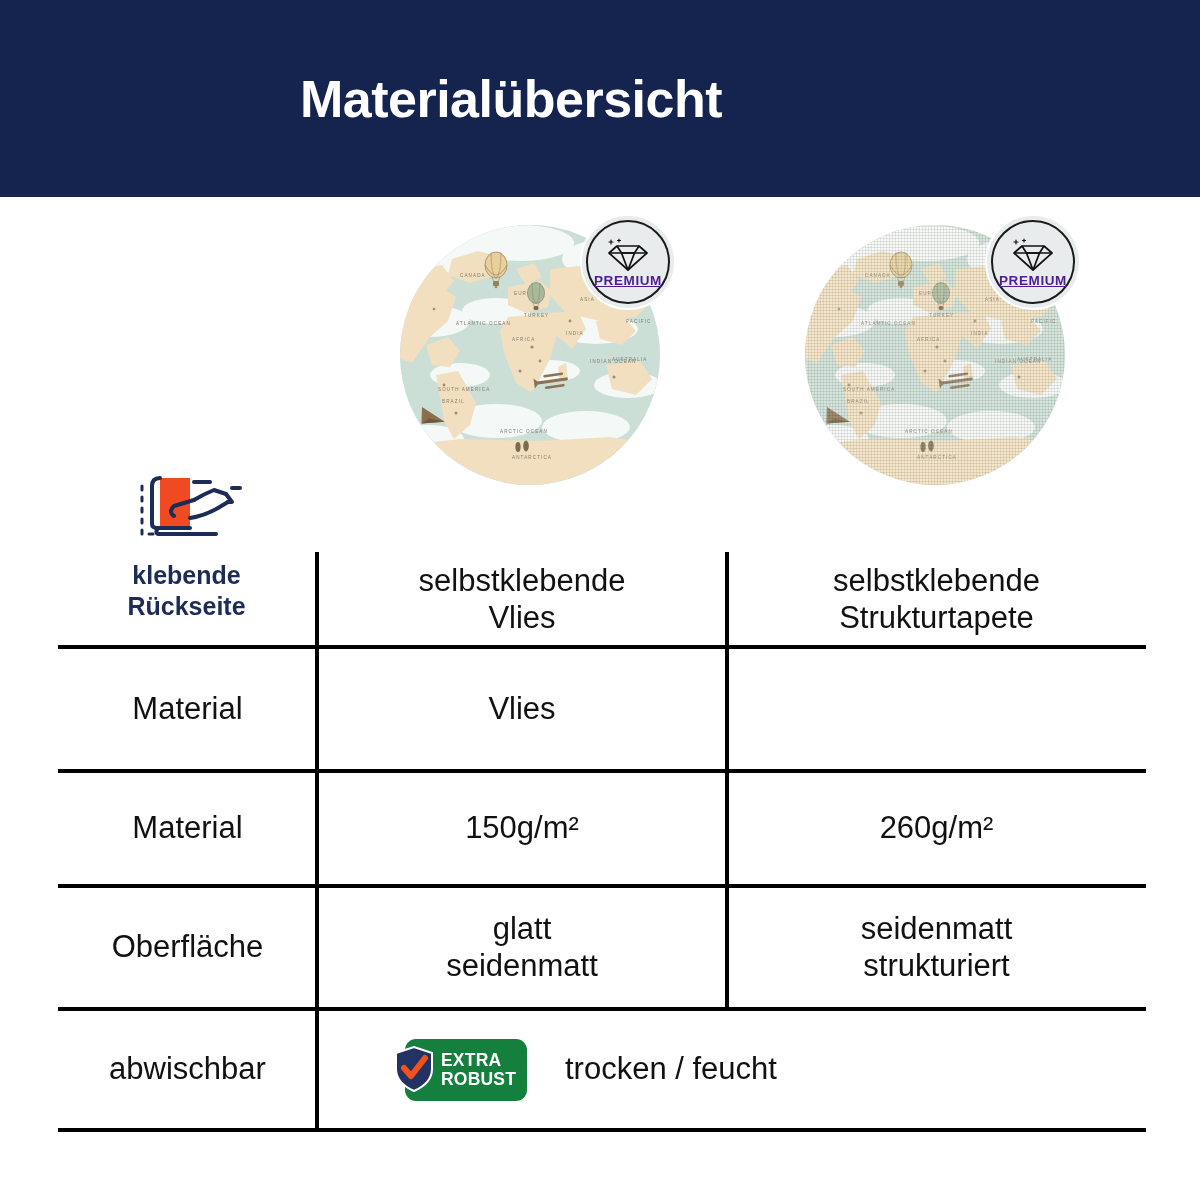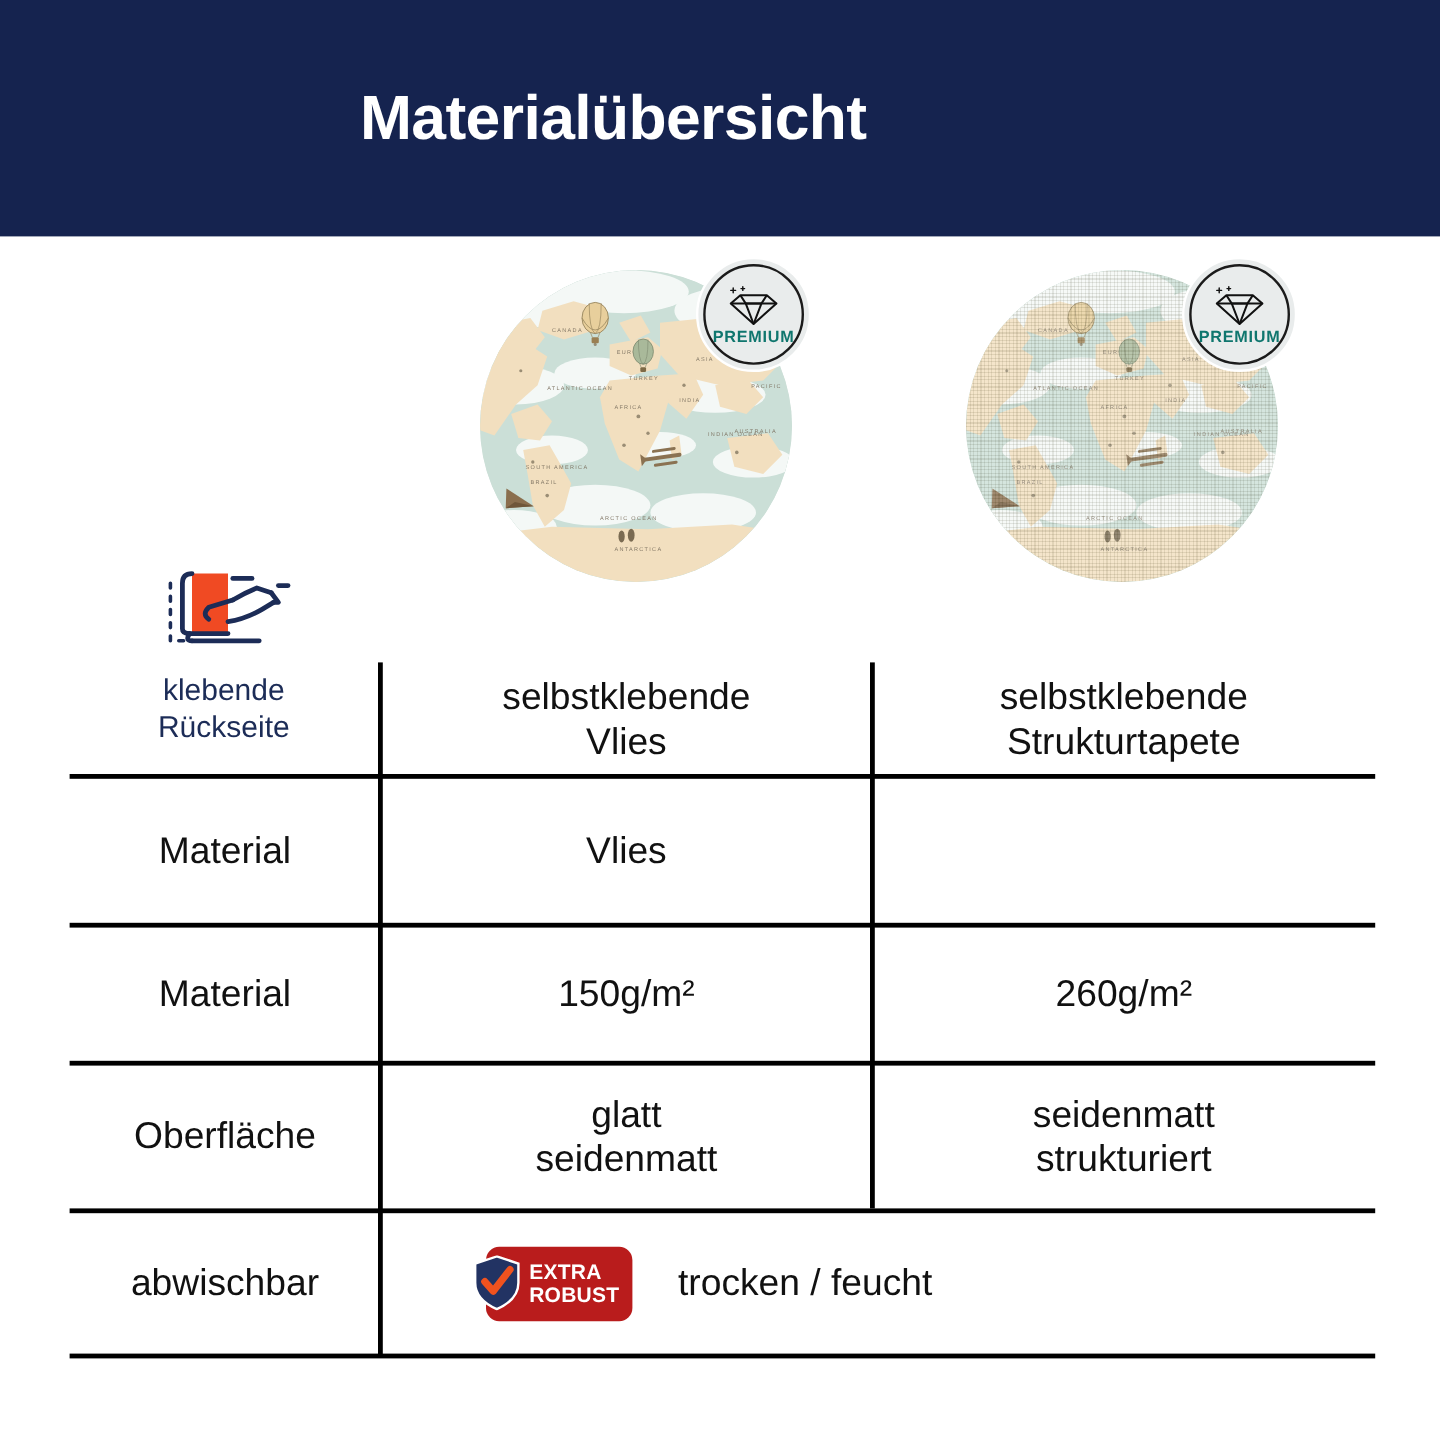--- a/index.html
+++ b/index.html
@@ -111,22 +111,23 @@
     display: flex;
     flex-direction: column;
     align-items: center;
     justify-content: center;
   }
   .premium-gem { display: block; margin-top: 2px; }
   .premium-text {
     font-size: 13.5px;
     font-weight: bold;
     letter-spacing: 0.6px;
-    color: #0f766e;
+    color: #4c1d95;
     margin-top: 1px;
+    text-decoration: underline;
   }
 
   
   .table {
     position: absolute;
     left: 58px;
     top: 552px;
     width: 1088px;
     height: 578px;
   }
@@ -195,30 +196,30 @@
     justify-content: center;
   }
   .adhesive-label {
     position: absolute;
     left: 0px;
     top: 8px;
     width: 257px;
     text-align: center;
     color: #1c2c57;
     font-size: 25px;
-    font-weight: normal;
+    font-weight: bold;
     line-height: 1.22;
   }
 
   
   .robust-badge {
     position: relative;
     width: 122px;
     height: 62px;
-    background: #b91c1c;
+    background: #15803d;
     border-radius: 11px;
     flex: 0 0 auto;
     display: flex;
     align-items: center;
     margin-right: 38px;
   }
   .robust-shield {
     position: absolute;
     left: -11px;
     top: 7px;

